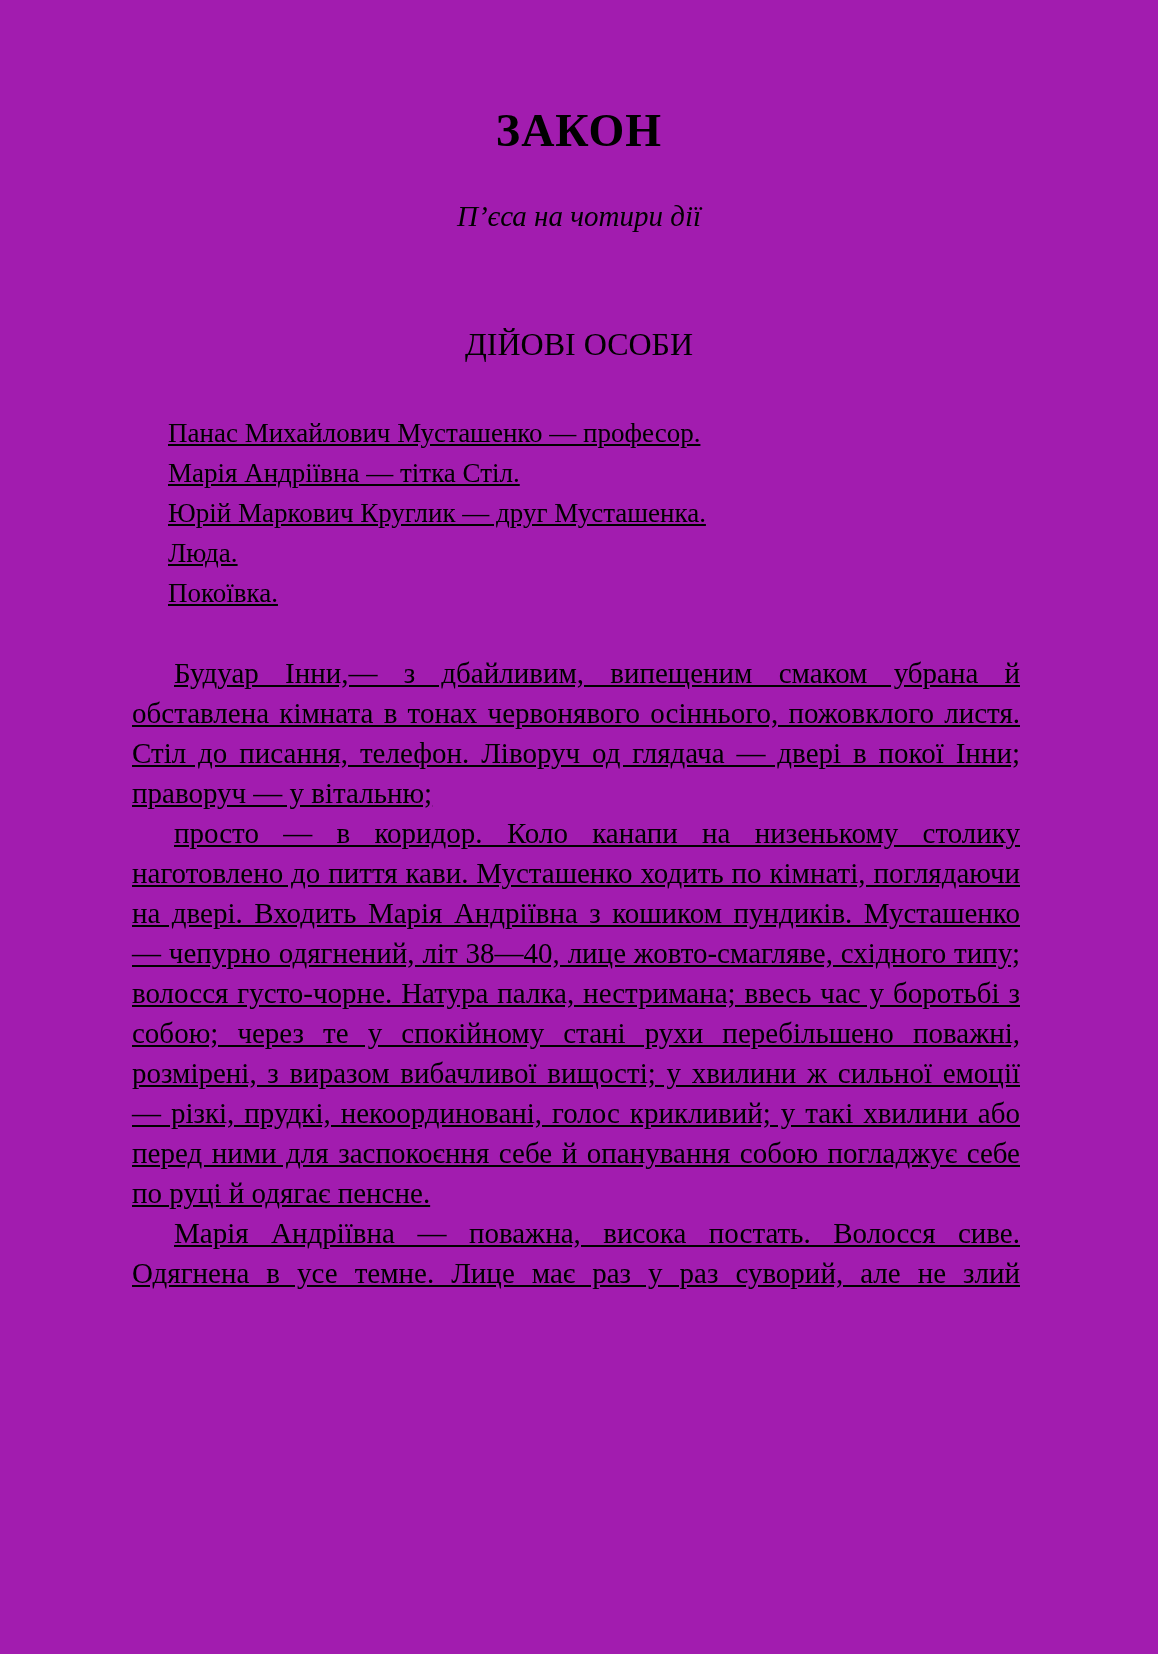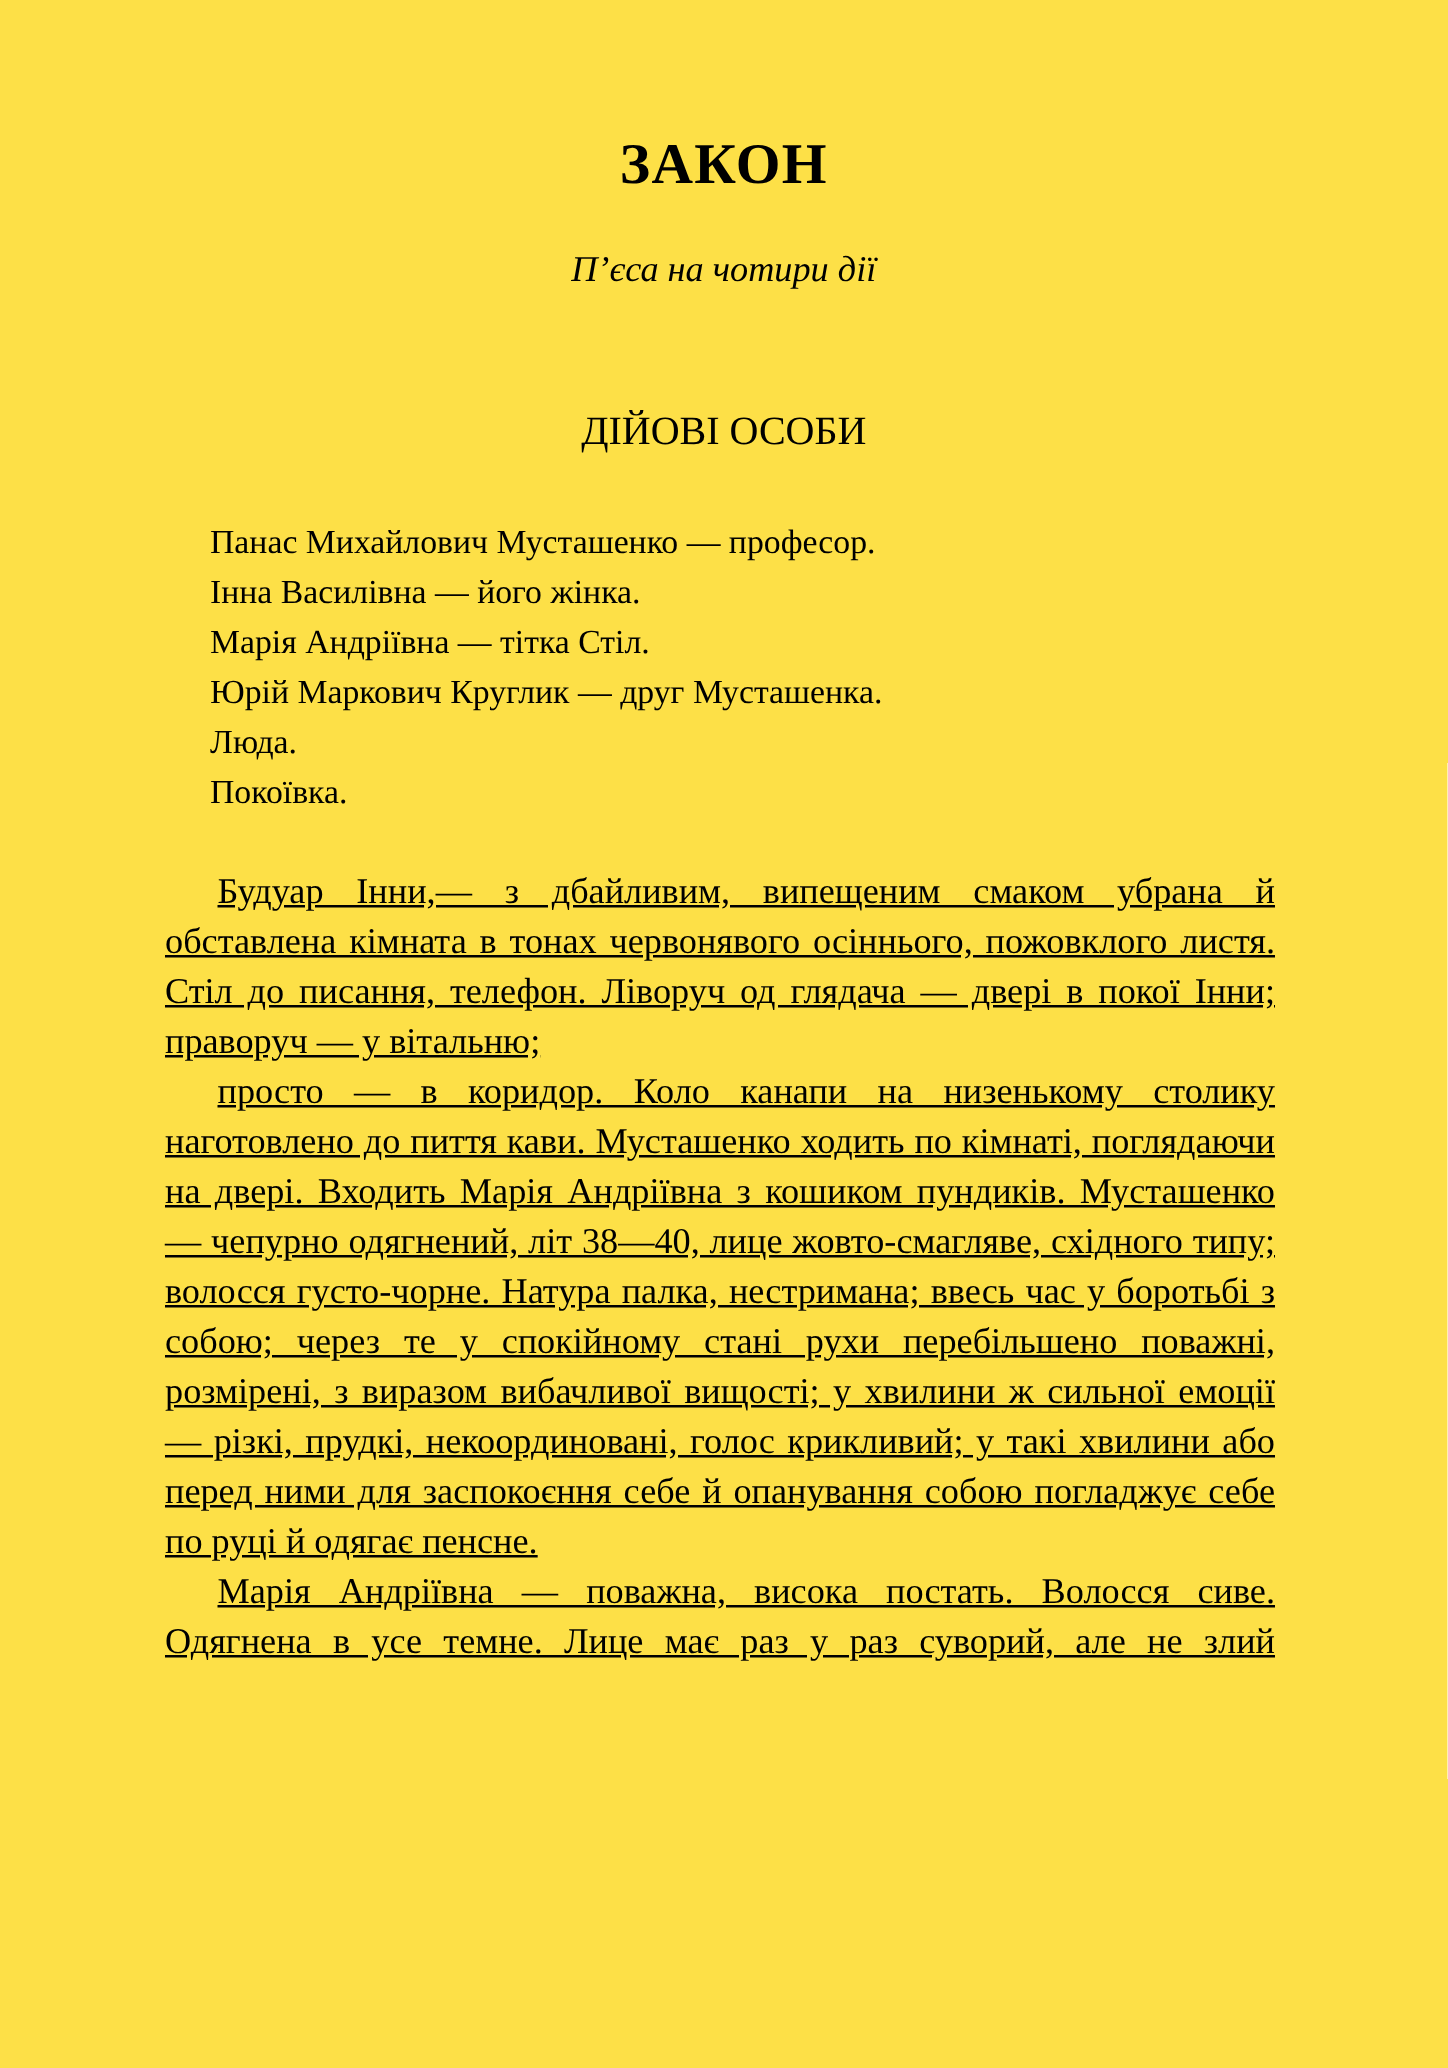--- a/index.html
+++ b/index.html
@@ -4,21 +4,21 @@
 <style>
   html, body {
     margin: 0;
     padding: 0;
     background: #ffffff;
   }
   .page {
     position: relative;
     width: 1158px;
     height: 1654px;
-    background: #fde047;
+    background: #a21caf;
     color: #000000;
     font-family: "Liberation Serif", "DejaVu Serif", serif;
     overflow: hidden;
     box-sizing: border-box;
   }
   .title {
     margin: 0;
     padding-top: 103px;
     text-align: center;
     font-size: 46px;
@@ -40,20 +40,21 @@
     font-weight: normal;
     line-height: 38px;
   }
   .cast-heading {
     margin-top: 92px;
   }
   .cast-list {
     margin: 50px 138px 0 168px;
     font-size: 27px;
     line-height: 40px;
+    text-decoration: underline;
   }
   .cast-item {
     margin: 0;
   }
   .act-heading {
     margin-top: 34px;
   }
   .body-text {
     margin: 40px 138px 0 132px;
     font-size: 29px;
@@ -75,21 +76,20 @@
 <div class="page">
 
   <h1 class="title">ЗАКОН</h1>
 
   <p class="subtitle">П’єса на чотири дії</p>
 
   <h2 class="section-heading cast-heading">ДІЙОВІ ОСОБИ</h2>
 
   <div class="cast-list">
     <p class="cast-item">Панас Михайлович Мусташенко — професор.</p>
-    <p class="cast-item">Інна Василівна — його жінка.</p>
     <p class="cast-item">Марія Андріївна — тітка Стіл.</p>
     <p class="cast-item">Юрій Маркович Круглик — друг Мусташенка.</p>
     <p class="cast-item">Люда.</p>
     <p class="cast-item">Покоївка.</p>
   </div>
 
 
   <div class="body-text">
     <p class="para">Будуар Інни,— з дбайливим, випещеним смаком убрана й обставлена кімната в тонах червонявого осіннього, пожовклого листя. Стіл до писання, телефон. Ліворуч од глядача — двері в покої Інни; праворуч — у вітальню;</p>
     <p class="para">просто — в коридор. Коло канапи на низенькому столику наготовлено до пиття кави. Мусташенко ходить по кімнаті, поглядаючи на двері. Входить Марія Андріївна з кошиком пундиків. Мусташенко — чепурно одягнений, літ 38—40, лице жовто-смагляве, східного типу; волосся густо-чорне. Натура палка, нестримана; ввесь час у боротьбі з собою; через те у спокійному стані рухи перебільшено поважні, розмірені, з виразом вибачливої вищості; у хвилини ж сильної емоції — різкі, прудкі, некоординовані, голос крикливий; у такі хвилини або перед ними для заспокоєння себе й опанування собою погладжує себе по руці й одягає пенсне.</p>

